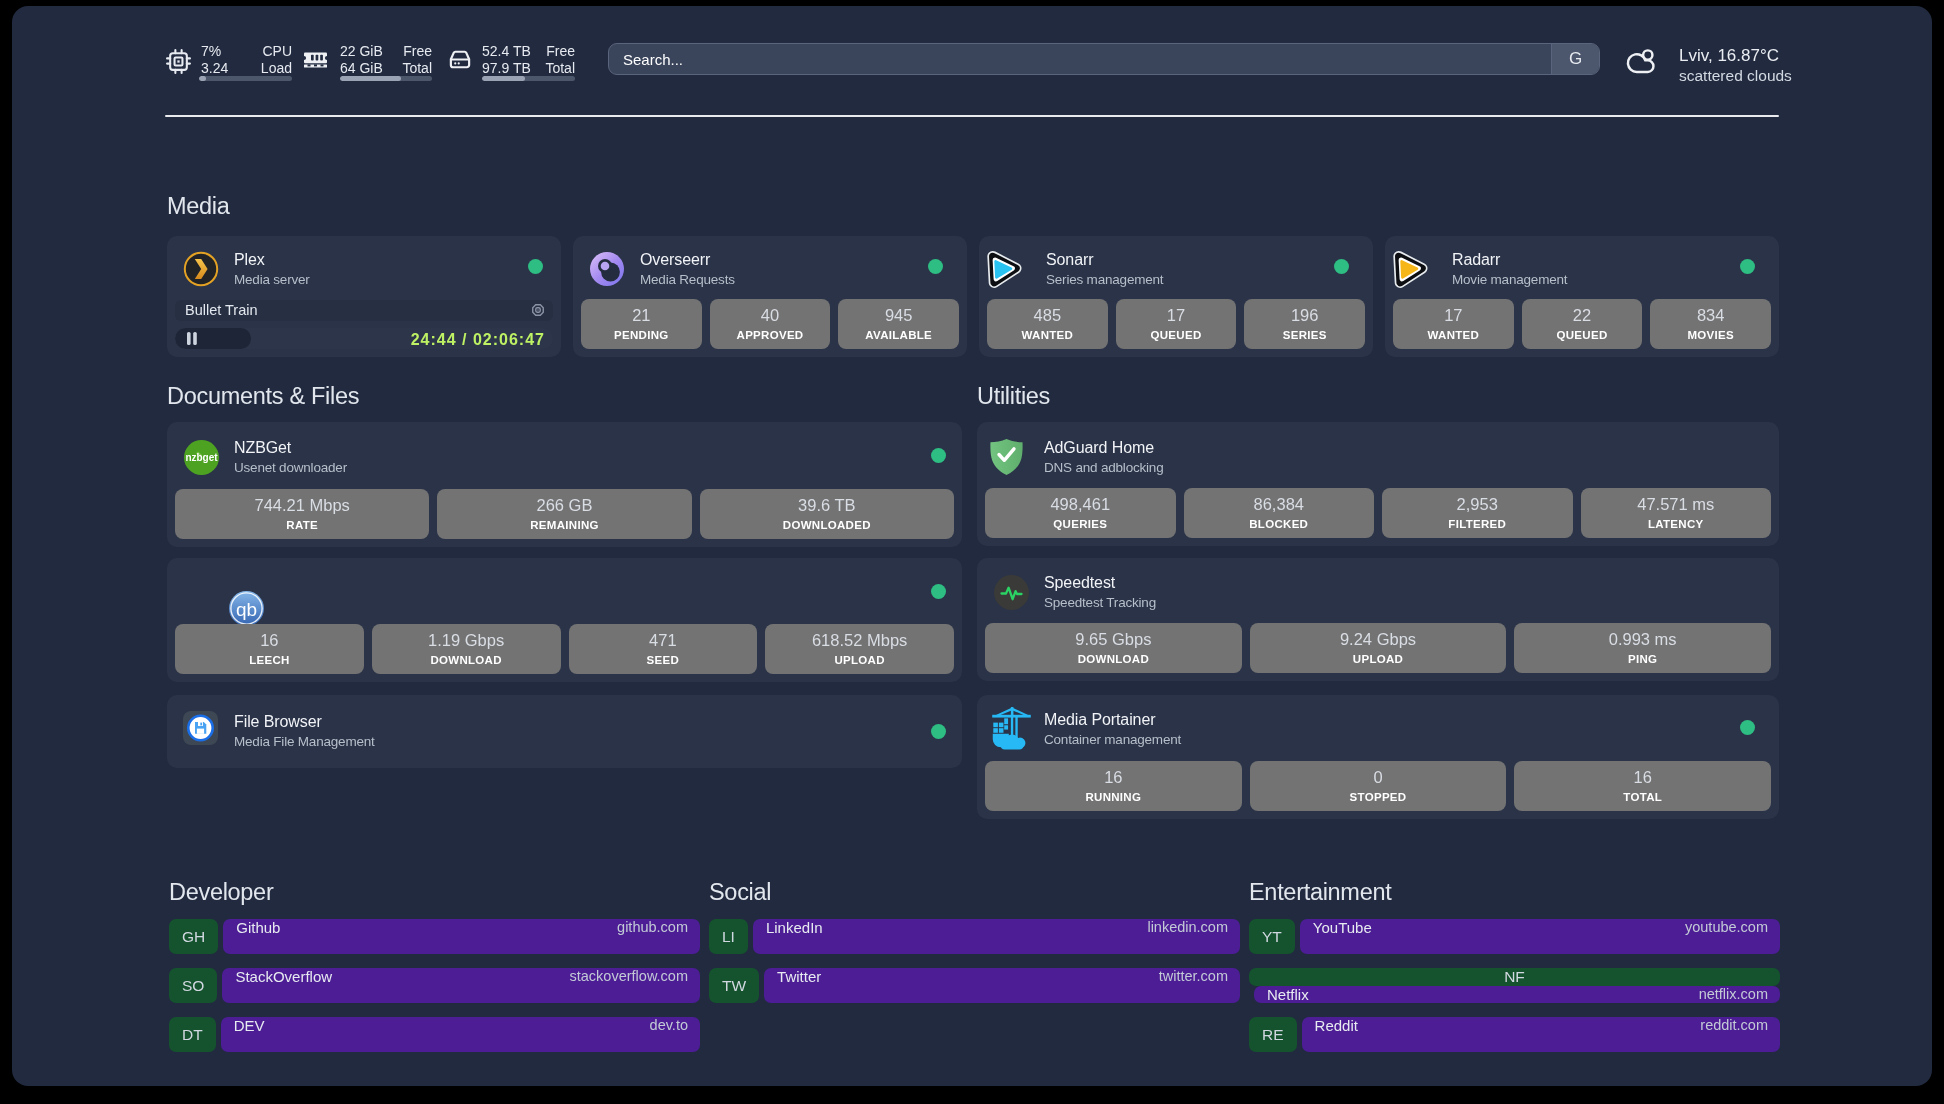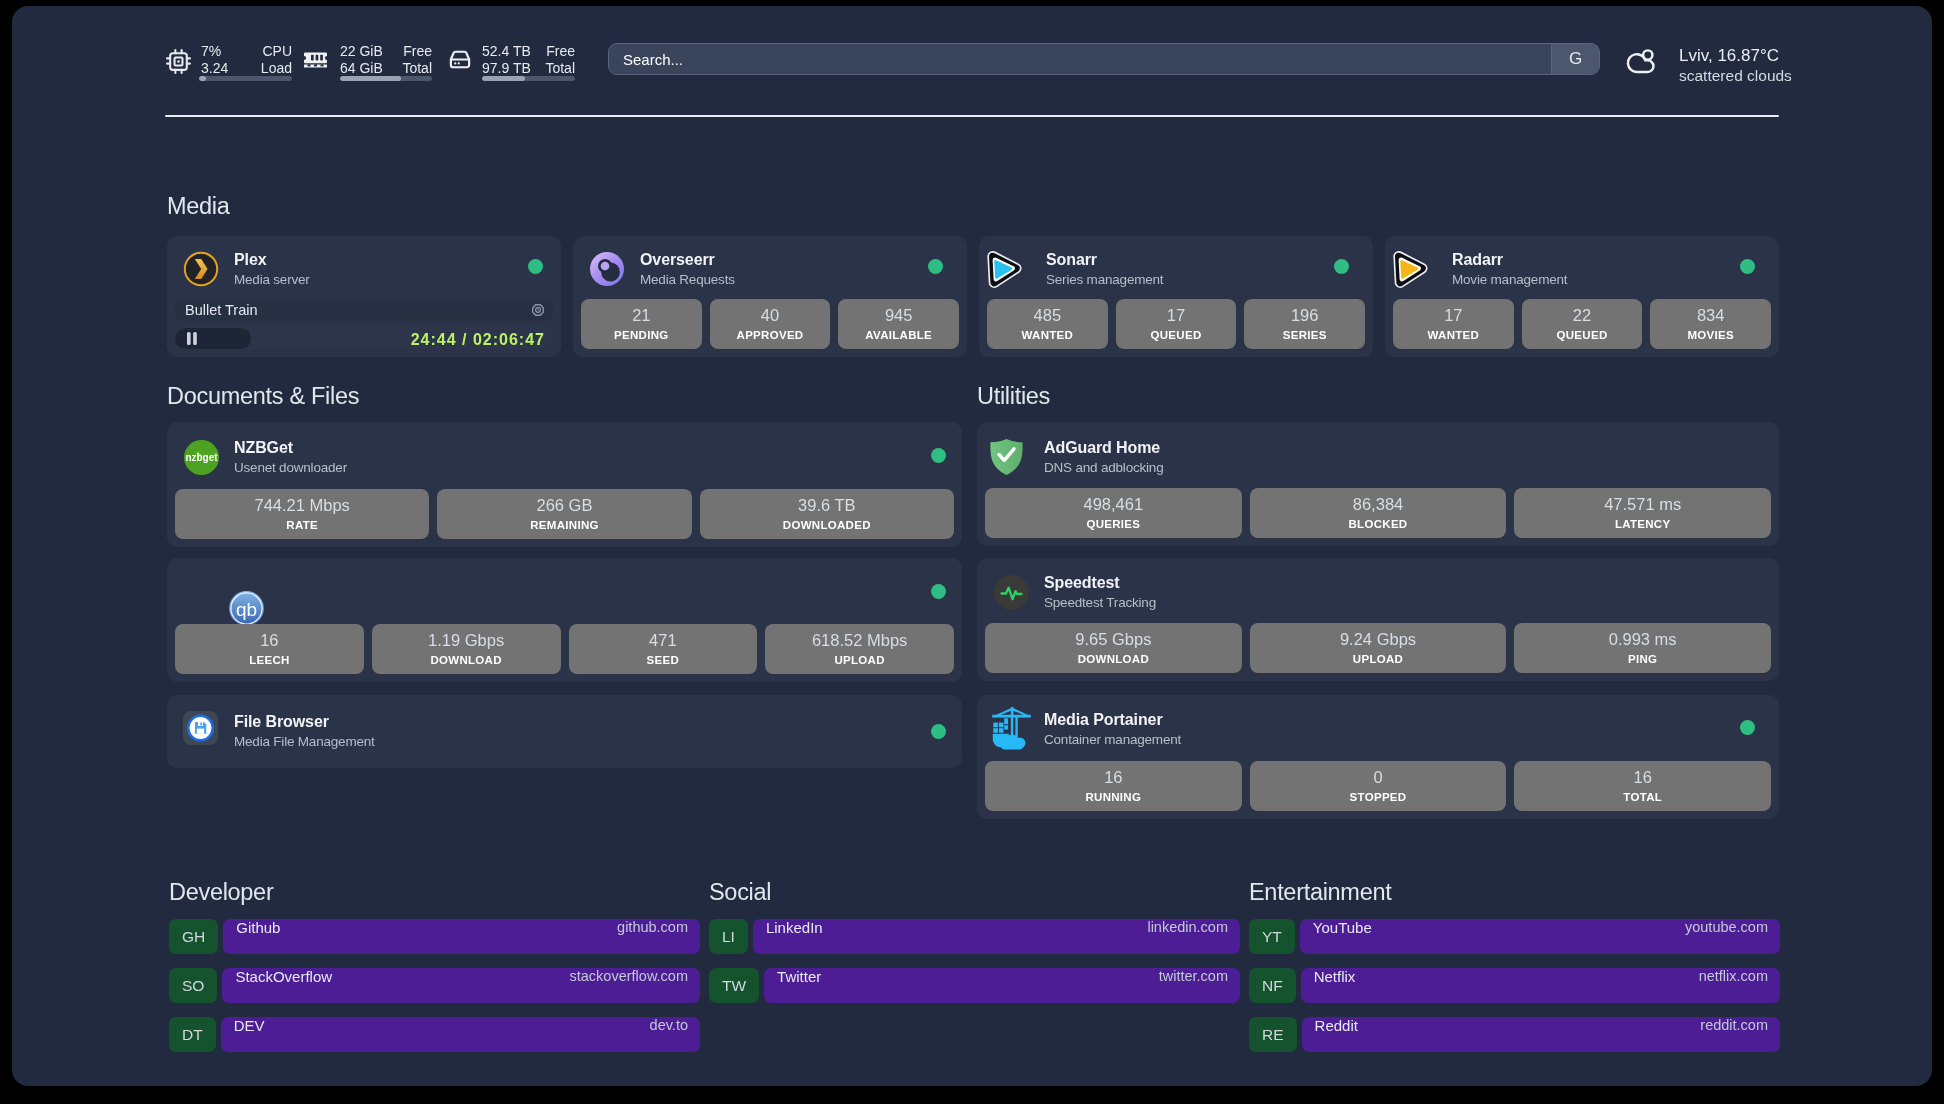--- a/index.html
+++ b/index.html
@@ -25,21 +25,21 @@
 
 #hr { position:absolute; left:153px; top:109px; width:1614px; height:2px; background:#e8eaee; border-radius:1px; }
 
 
 .h2 { position:absolute; font-size:23.5px; font-weight:500; color:#e2e6ed; letter-spacing:-0.3px; }
 
 .card { position:absolute; background:#2a3347; border-radius:10px; }
 .chead { position:absolute; left:16px; top:13px; display:flex; align-items:center; }
 .cicon { width:36px; height:36px; flex:none; }
 .ctxt { margin-left:15px; }
-.ctitle { font-size:16px; font-weight:700; color:#f1f3f7; line-height:21px; letter-spacing:-0.1px; }
+.ctitle { font-size:16px; font-weight:400; color:#f1f3f7; line-height:21px; letter-spacing:-0.1px; }
 .csub { font-size:13.5px; color:#b7bfcb; line-height:18px; margin-top:1px; letter-spacing:-0.2px; }
 .dot { position:absolute; width:15px; height:15px; border-radius:50%; background:#2ebd83; right:17px; }
 .stats { position:absolute; left:8px; right:8px; bottom:8px; height:50px; display:flex; gap:8px; }
 .sbox { flex:1; background:#737373; border-radius:8px; text-align:center; padding-top:6px; }
 .sval { font-size:16.5px; color:#d9dde4; line-height:21px; }
 .slab { font-size:11.5px; font-weight:700; color:#ffffff; letter-spacing:0.3px; line-height:15px; margin-top:2px; }
 
 
 .prow1 { position:absolute; left:8px; top:64px; right:8px; height:21px; background:#273043; border-radius:6px; }
 .prow1 .t { position:absolute; left:10px; top:2px; font-size:14.5px; color:#e3e7ee; }
@@ -375,20 +375,24 @@
         </div>
       </div>
   <div class="stats">
     <div class="sbox">
           <div class="sval">498,461</div>
           <div class="slab">QUERIES</div>
         </div>
     <div class="sbox">
           <div class="sval">86,384</div>
           <div class="slab">BLOCKED</div>
+        </div>
+    <div class="sbox">
+          <div class="sval">2,953</div>
+          <div class="slab">FILTERED</div>
         </div>
     <div class="sbox">
           <div class="sval">47.571 ms</div>
           <div class="slab">LATENCY</div>
         </div>
   </div>
 </div>
 
 <div class="card" style="left:965px;top:552px;width:802px;height:123px;">
   <div class="chead" style="top:14px;">
@@ -503,21 +507,21 @@
       </div>
 </div>
 
 <div class="bmrow" style="left:1237px;top:913px;width:531px;">
   <div class="bmabbr">YT</div>
       <div class="bmname">
         <span class="n">YouTube</span>
         <span class="u">youtube.com</span>
       </div>
 </div>
-<div class="bmrow" style="left:1237px;top:962px;width:531px;">
+<div class="bmrow" style="left:1237px;top:962px;width:531px;flex-direction:column;">
   <div class="bmabbr">NF</div>
       <div class="bmname">
         <span class="n">Netflix</span>
         <span class="u">netflix.com</span>
       </div>
 </div>
 <div class="bmrow" style="left:1237px;top:1011px;width:531px;">
   <div class="bmabbr">RE</div>
       <div class="bmname">
         <span class="n">Reddit</span>

